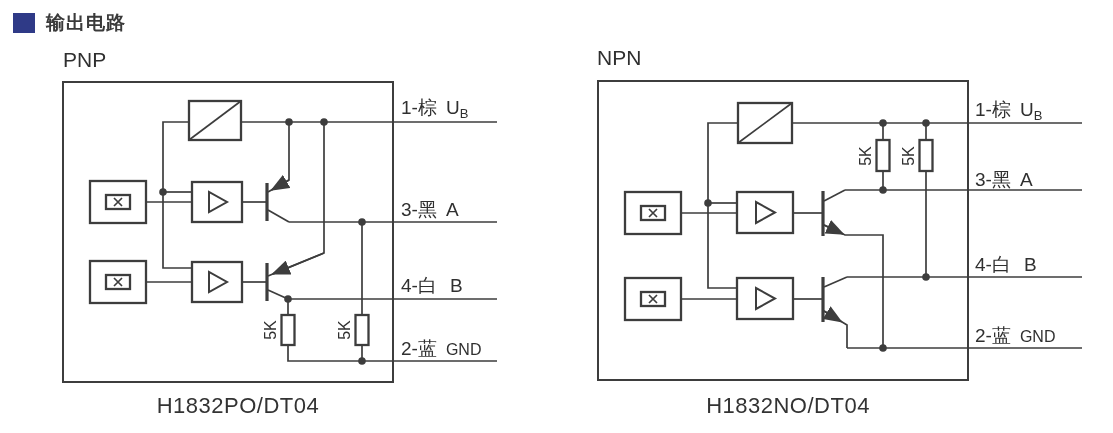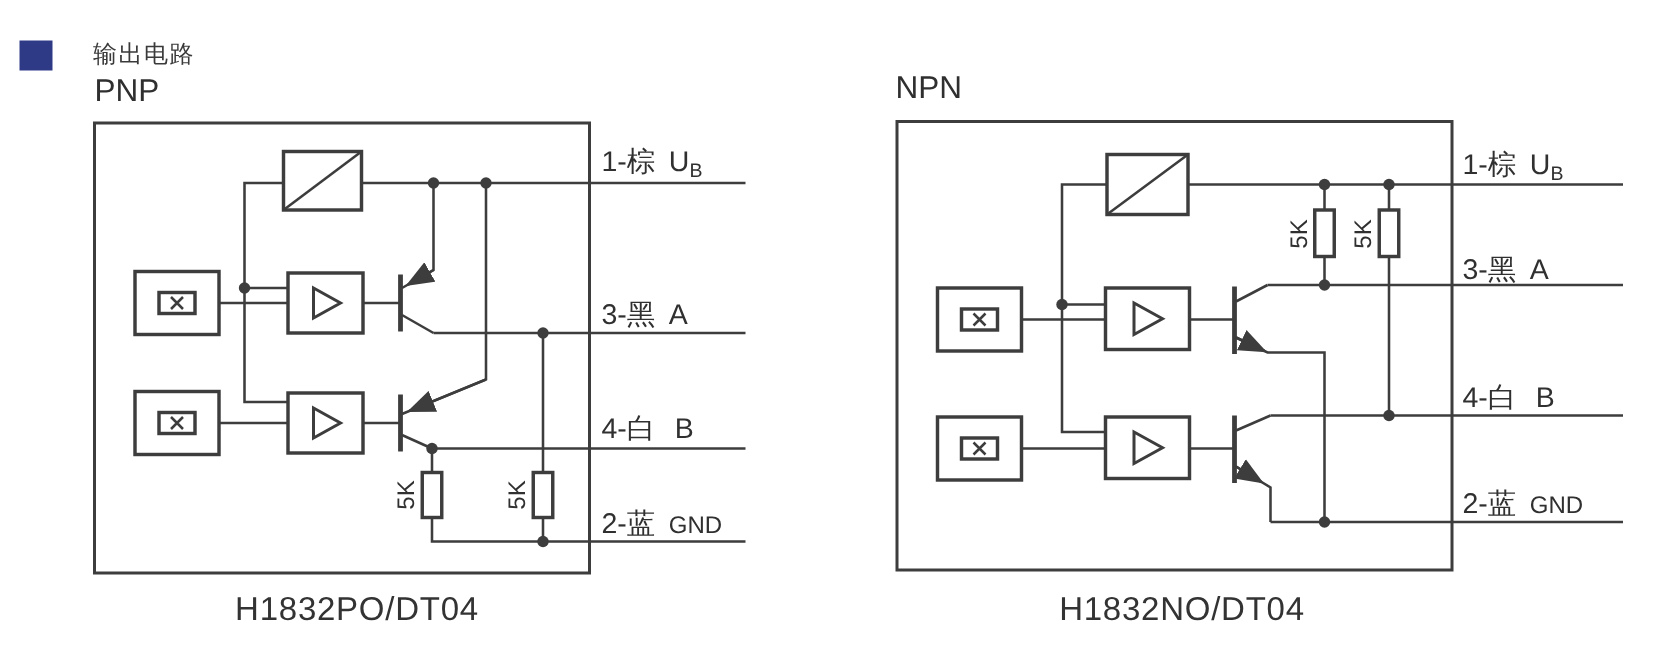--- a/index.html
+++ b/index.html
@@ -2,21 +2,21 @@
 <html><head>
 <meta charset="utf-8">
 <style>
   html,body{margin:0;padding:0;background:#fff;}
   .canvas{
     position:relative;width:1113px;height:433px;background:#fff;
     font-family:"Liberation Sans",sans-serif;overflow:hidden;
   }
   .header{position:absolute;left:13px;top:10px;display:flex;align-items:center;gap:11px;}
   .bullet{display:inline-block;width:22px;height:20px;background:#2f3a87;}
-  .title{margin:16px;font-size:16px;font-weight:400;color:#3a3a3a;letter-spacing:1px;}
+  .title{margin:0;font-size:19px;font-weight:700;color:#3a3a3a;letter-spacing:1px;}
   svg{position:absolute;left:0;top:0;}
   .wire{stroke:#3d3d3d;stroke-width:1.7;fill:none;}
   .box{stroke:#3d3d3d;stroke-width:2.3;fill:#ffffff;}
   .open{fill:none;stroke:#3d3d3d;stroke-width:2;}
   .bar{stroke:#3d3d3d;stroke-width:3.2;fill:none;}
   .dot{fill:#3d3d3d;stroke:none;}
   .t{fill:#303030;}
   .pin{font-size:19px;}
   .sig{font-size:19px;}
   .sub{font-size:13px;}

